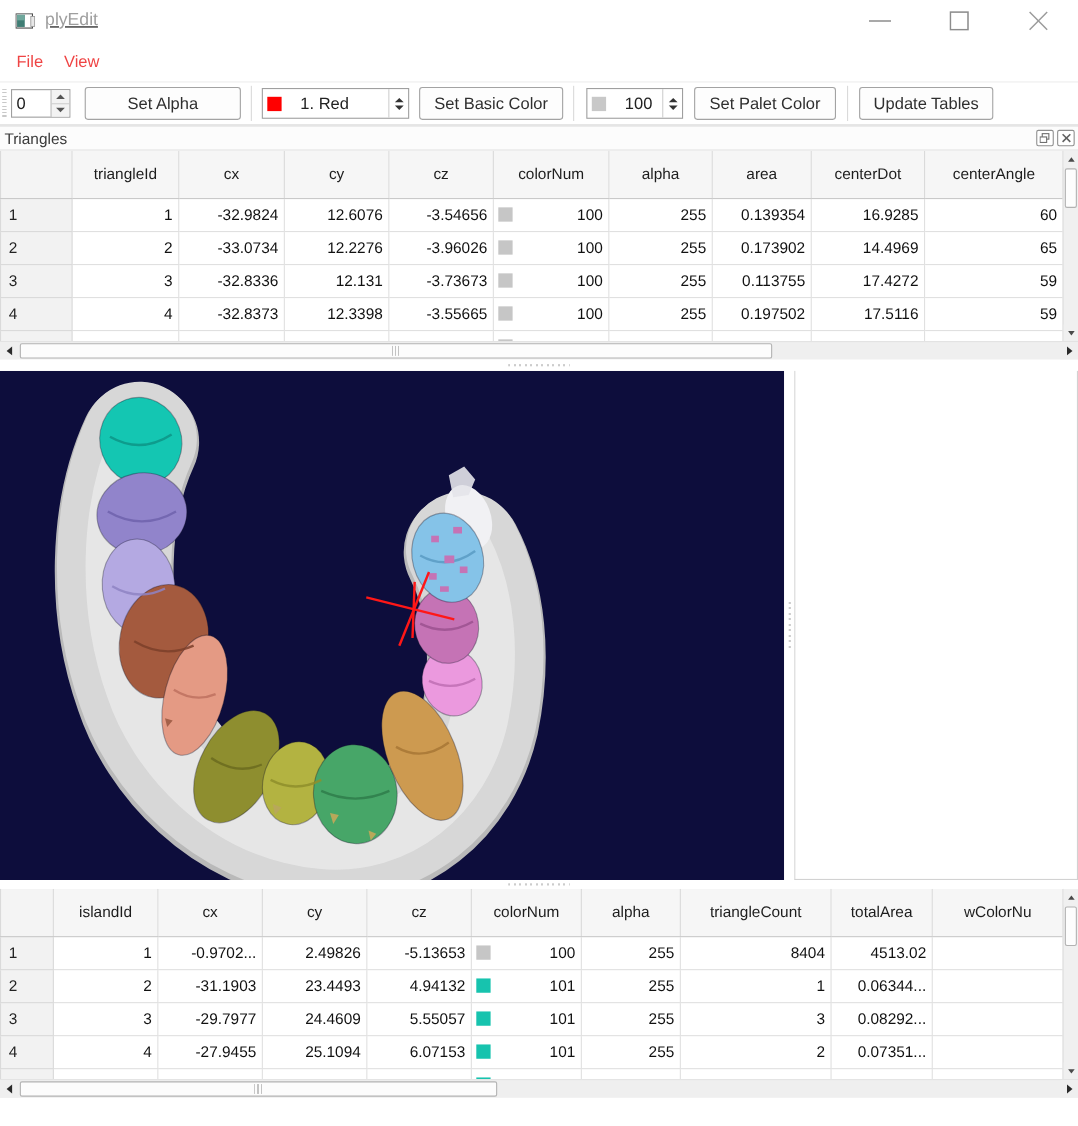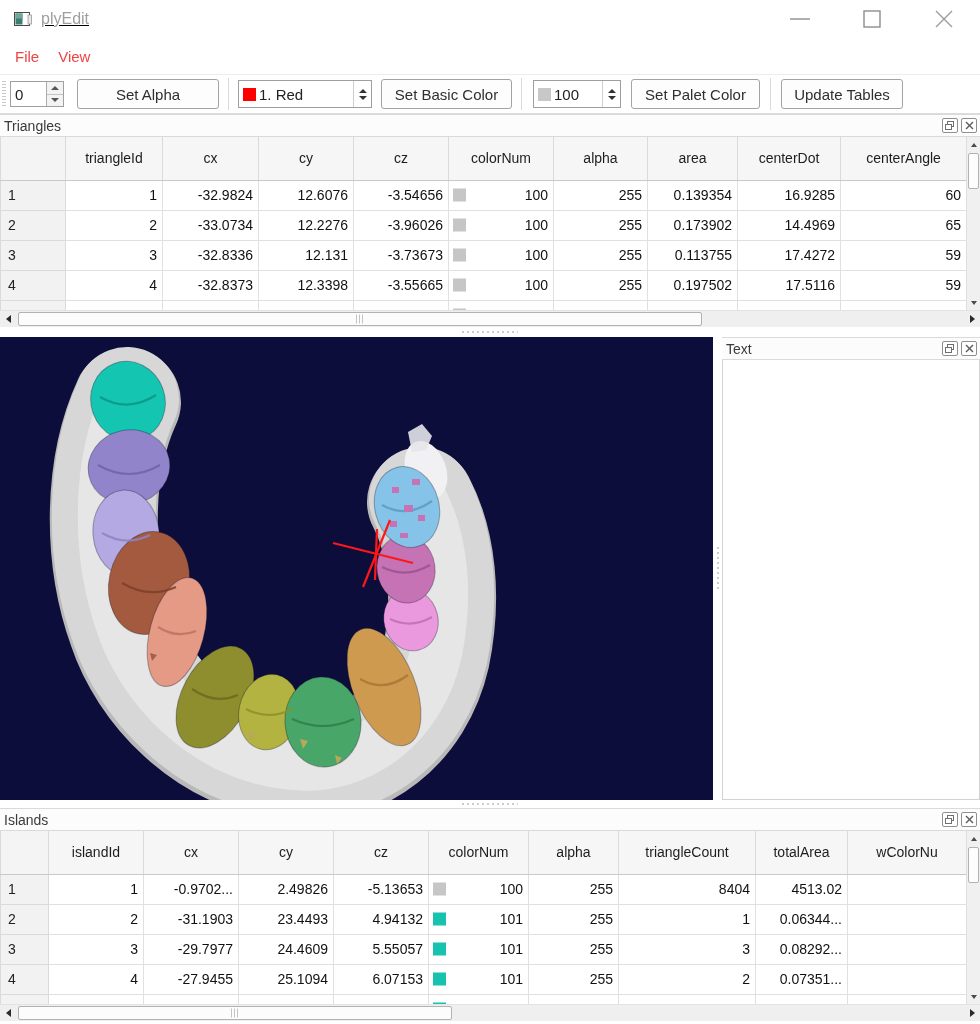--- a/index.html
+++ b/index.html
@@ -31,21 +31,21 @@
               background:#f3f3f3; }
   .spin-btn:first-child { border-bottom:1px solid #c4c4c4; }
   .arr { width:0; height:0; border-left:4px solid transparent; border-right:4px solid transparent; }
   .arr.up { border-bottom:4px solid #555; }
   .arr.dn { border-top:4px solid #555; }
   .tbtn { height:30px; border:1px solid #a3a3a3; border-radius:3px; background:#fdfdfd;
           color:#2f2f2f; font-size:15px; display:flex; align-items:center; justify-content:center; }
   .tsep { width:1px; height:32px; background:#dadada; }
   .combo { height:28px; border:1px solid #9f9f9f; background:#fff; display:flex; align-items:center; }
   .combo .swatch { width:13px; height:13px; margin-left:4px; flex:none; }
-  .combo .cval { font-size:15px; color:#222; margin-left:3px; flex:1; }
+  .combo .cval { font-size:15px; color:#222; margin-left:17px; flex:1; }
   .combo .cspin { width:18px; align-self:stretch; border-left:1px solid #cfcfcf;
                   display:flex; flex-direction:column; align-items:center; justify-content:center; gap:3px; }
   .combo .arr { border-left-width:4px; border-right-width:4px; }
 
   
   .dock-title { height:23px; background:#fcfcfc; border-top:1px solid #dadada;
                 border-bottom:1px solid #dadada; display:flex; align-items:center;
                 font-size:14px; color:#3a3a3a; padding-left:4px; }
   .dock-btns { margin-left:auto; display:flex; gap:3px; margin-right:3px; }
   .dock-btn { width:16px; height:15px; border:1px solid #8f8f8f; border-radius:2px;
@@ -384,60 +384,26 @@
 
       <g id="axis-marker" stroke="#ff1717" stroke-width="2.2">
         <line x1="333" y1="206" x2="413" y2="226"></line>
         <line x1="390" y1="183" x2="363" y2="250"></line>
         <line x1="377" y1="192" x2="375" y2="243"></line>
       </g>
     </svg>
   </div>
   <div class="vsplit"></div>
   <div class="text-panel">
-    <div class="dock-title">
-      <span>Text</span>
-      <div class="dock-btns">
-        <div class="dock-btn">
-          <svg width="10" height="10" viewBox="0 0 10 10">
-              <rect x="2.5" y="0.5" width="6" height="5" fill="#fff" stroke="#6f6f6f"></rect>
-              <rect x="0.5" y="3.5" width="6" height="5" fill="#fff" stroke="#6f6f6f"></rect>
-            </svg>
-        </div>
-        <div class="dock-btn">
-          <svg width="9" height="9" viewBox="0 0 9 9">
-              <line x1="1" y1="1" x2="8" y2="8" stroke="#5f5f5f" stroke-width="1.4"></line>
-              <line x1="8" y1="1" x2="1" y2="8" stroke="#5f5f5f" stroke-width="1.4"></line>
-            </svg>
-        </div>
-      </div>
-    </div>
     <div class="text-content"></div>
   </div>
 </div>
 
 <div>
   <div class="hsplit islands-split"></div>
-  <div class="dock-title">
-    <span>Islands</span>
-    <div class="dock-btns">
-      <div class="dock-btn">
-        <svg width="10" height="10" viewBox="0 0 10 10">
-            <rect x="2.5" y="0.5" width="6" height="5" fill="#fff" stroke="#6f6f6f"></rect>
-            <rect x="0.5" y="3.5" width="6" height="5" fill="#fff" stroke="#6f6f6f"></rect>
-          </svg>
-      </div>
-      <div class="dock-btn">
-        <svg width="9" height="9" viewBox="0 0 9 9">
-            <line x1="1" y1="1" x2="8" y2="8" stroke="#5f5f5f" stroke-width="1.4"></line>
-            <line x1="8" y1="1" x2="1" y2="8" stroke="#5f5f5f" stroke-width="1.4"></line>
-          </svg>
-      </div>
-    </div>
-  </div>
   <div class="table-zone">
     <table>
         <colgroup>
           <col style="width: 48px;">
           <col style="width: 95px;">
           <col style="width: 95px;">
           <col style="width: 95px;">
           <col style="width: 95px;">
           <col style="width: 100px;">
           <col style="width: 90px;">

